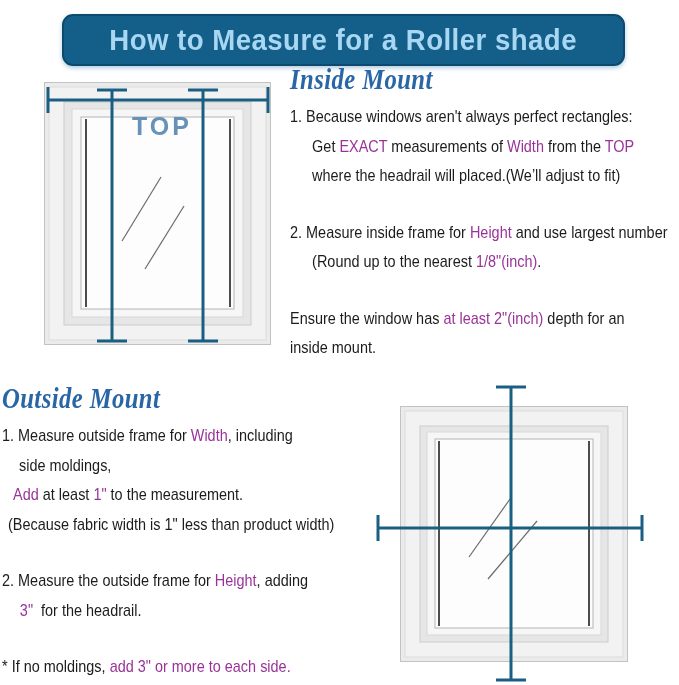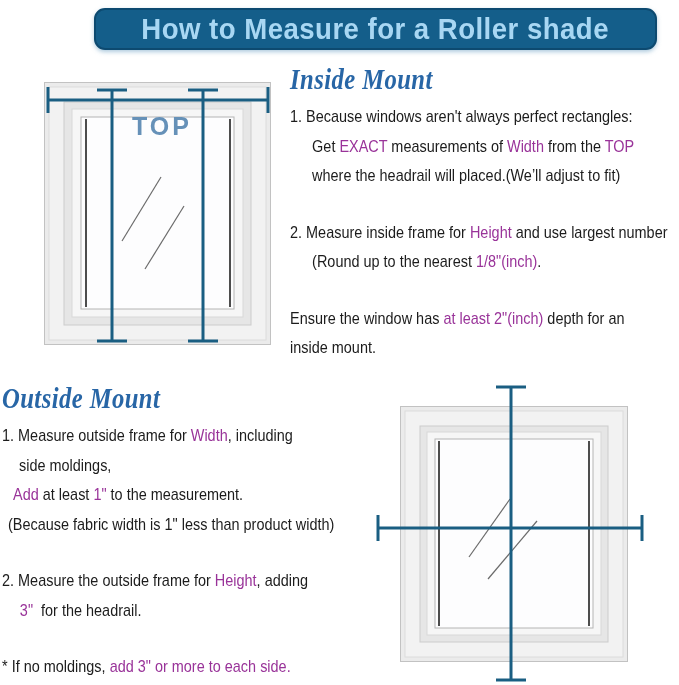--- a/index.html
+++ b/index.html
@@ -1,23 +1,23 @@
 <!DOCTYPE html>
 <html><head>
 <meta charset="utf-8">
 <style>
   html,body{margin:0;padding:0;background:#ffffff;}
   .canvas{position:relative;width:679px;height:685px;background:#ffffff;overflow:hidden;
           font-family:"Liberation Sans",sans-serif;color:#1c1c1c;}
 
   
-  .banner{position:absolute;left:62px;top:8px;width:563px;height:42px;box-sizing:border-box;
+  .banner{position:absolute;left:62px;top:14px;width:563px;height:52px;box-sizing:border-box;
           background:#145e8a;border:2px solid #0d4a70;border-radius:11px;
           display:flex;align-items:center;justify-content:center;
-          box-shadow:0 2px 4px rgba(110,160,195,.55);margin-left:32px;}
+          box-shadow:0 2px 4px rgba(110,160,195,.55);}
   .banner-text{color:#a8d7f3;font-size:30px;font-weight:bold;letter-spacing:.5px;
                transform:scaleX(.92);white-space:nowrap;}
 
   
   .col{position:absolute;transform:scaleX(.85);transform-origin:0 0;
        font-size:17px;line-height:29.5px;width:480px;}
   .col-inside{left:290px;top:62px;}
   .col-outside{left:2px;top:381px;}
   .h{font-family:"Liberation Serif","DejaVu Serif",serif;font-style:italic;font-weight:bold;
      color:#2866a6;font-size:29px;line-height:34px;letter-spacing:.5px;margin:0 0 6px 0;}

